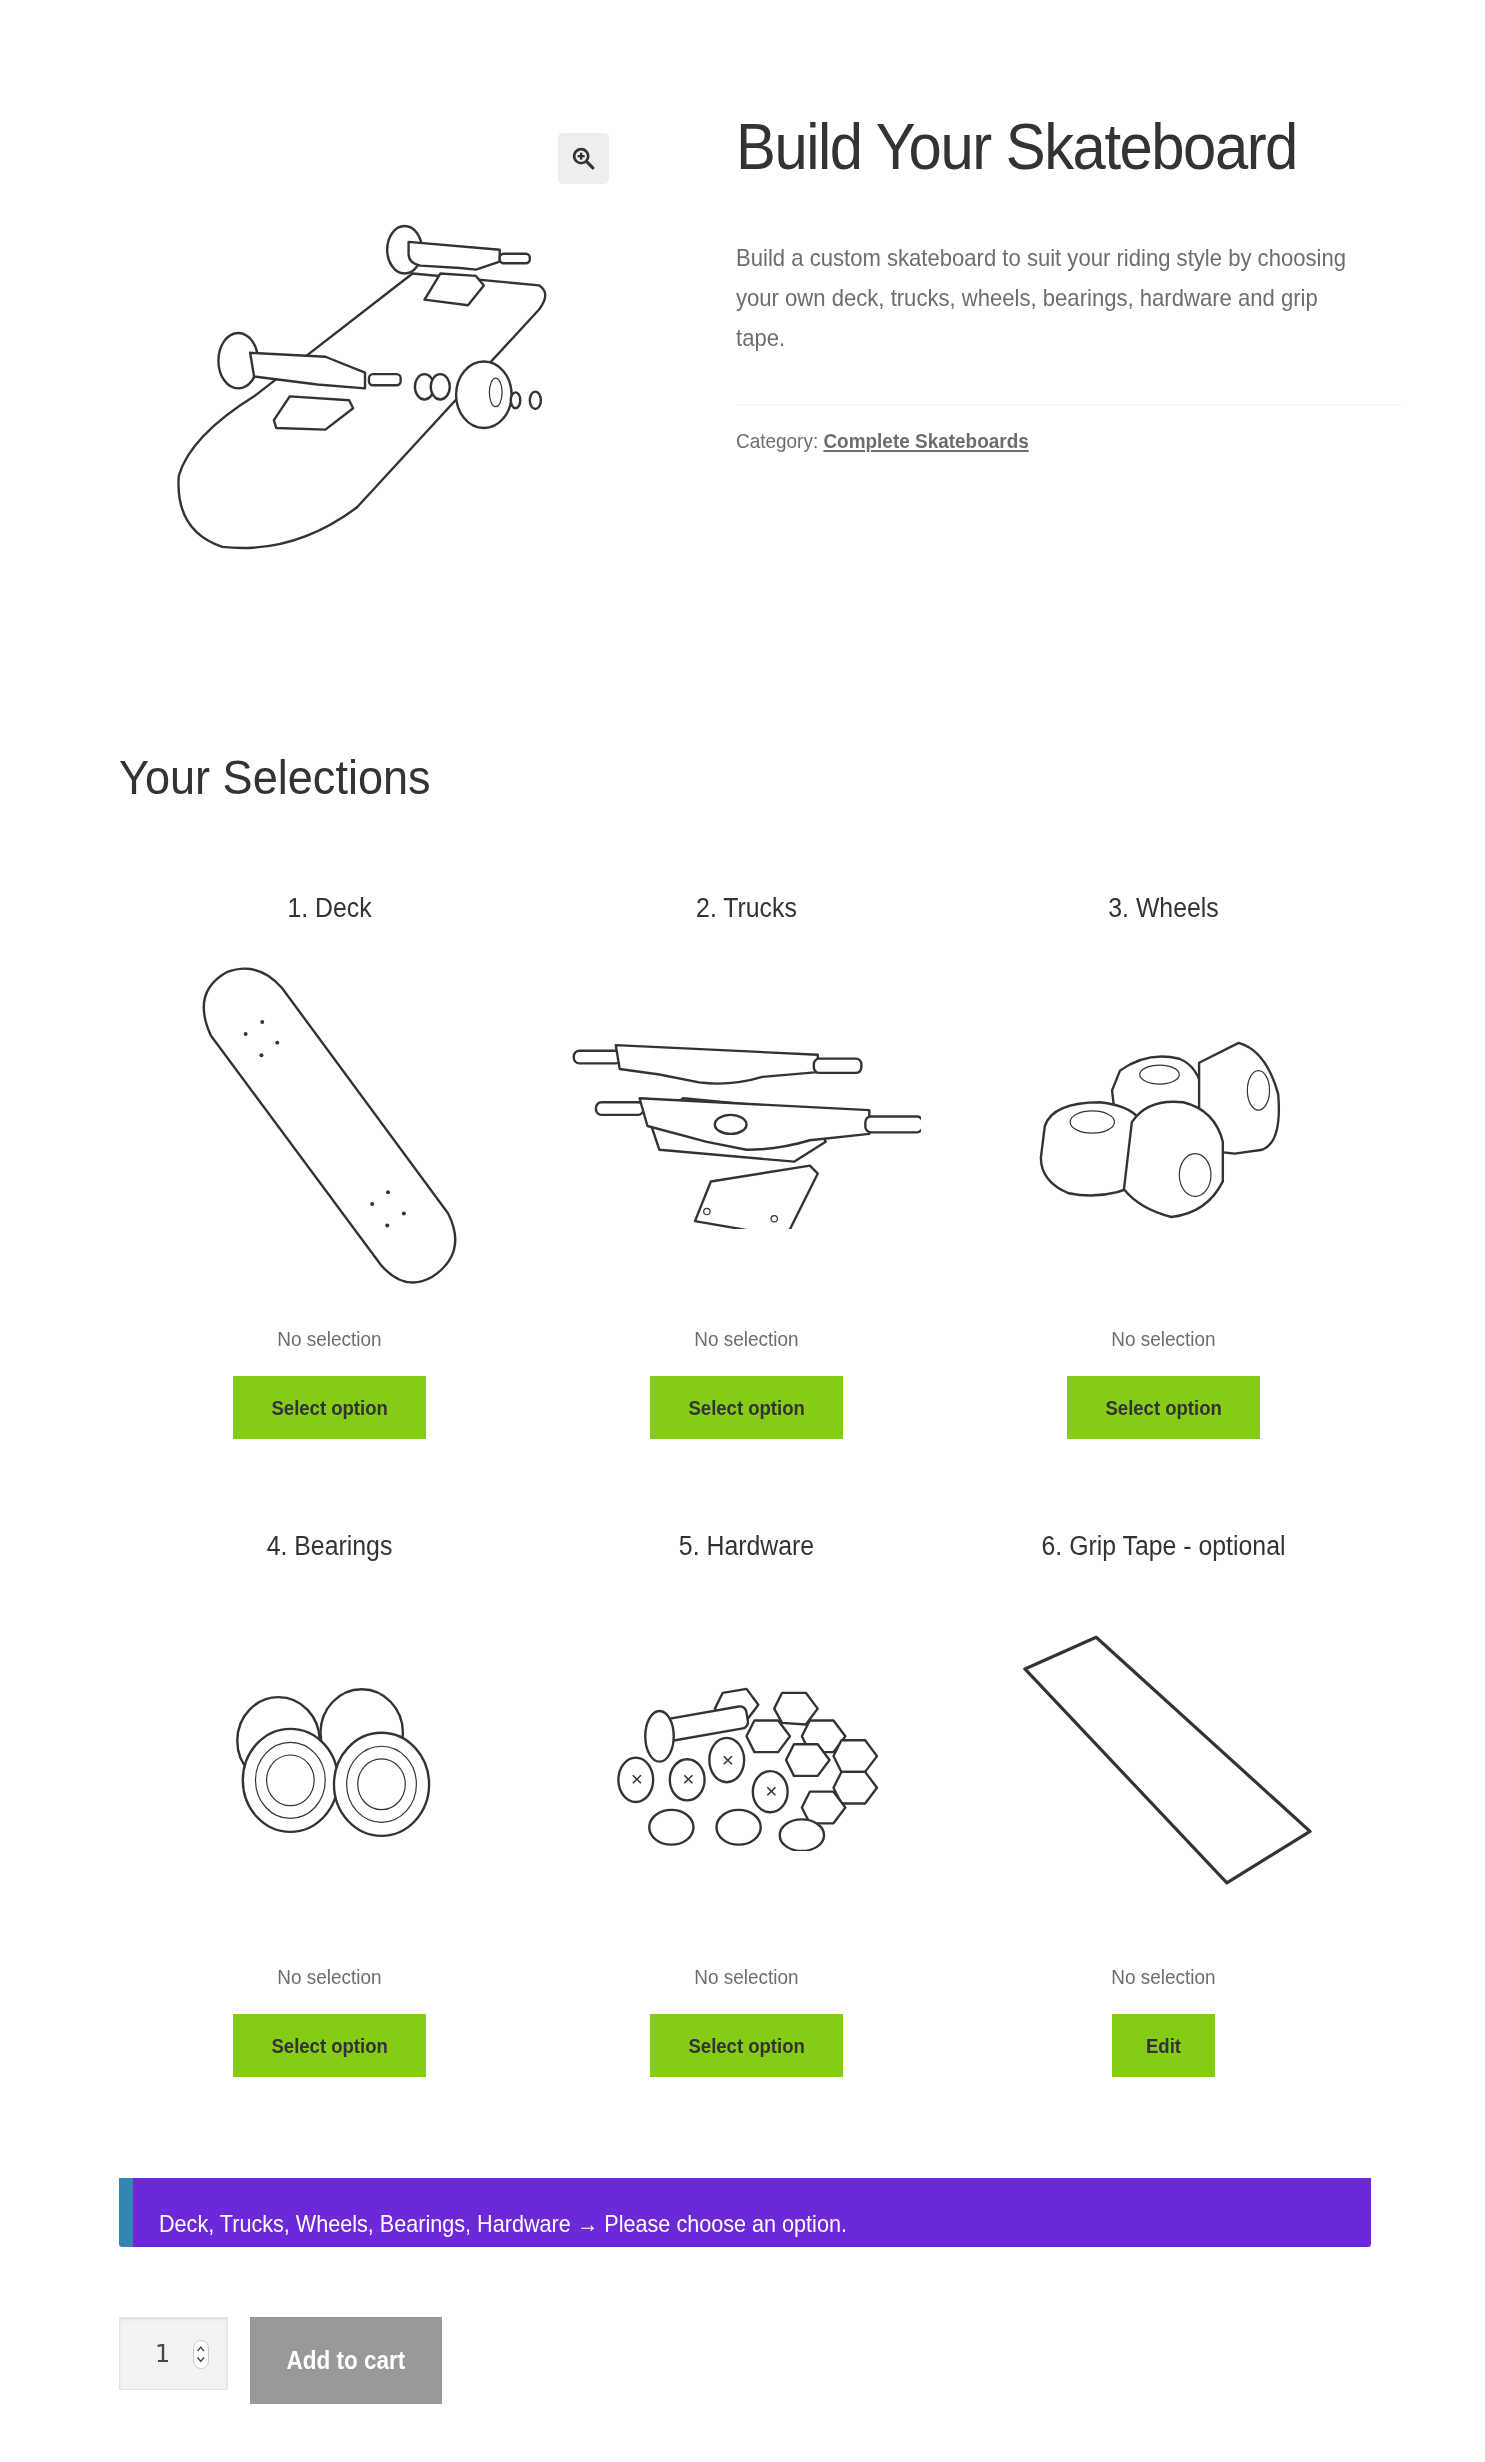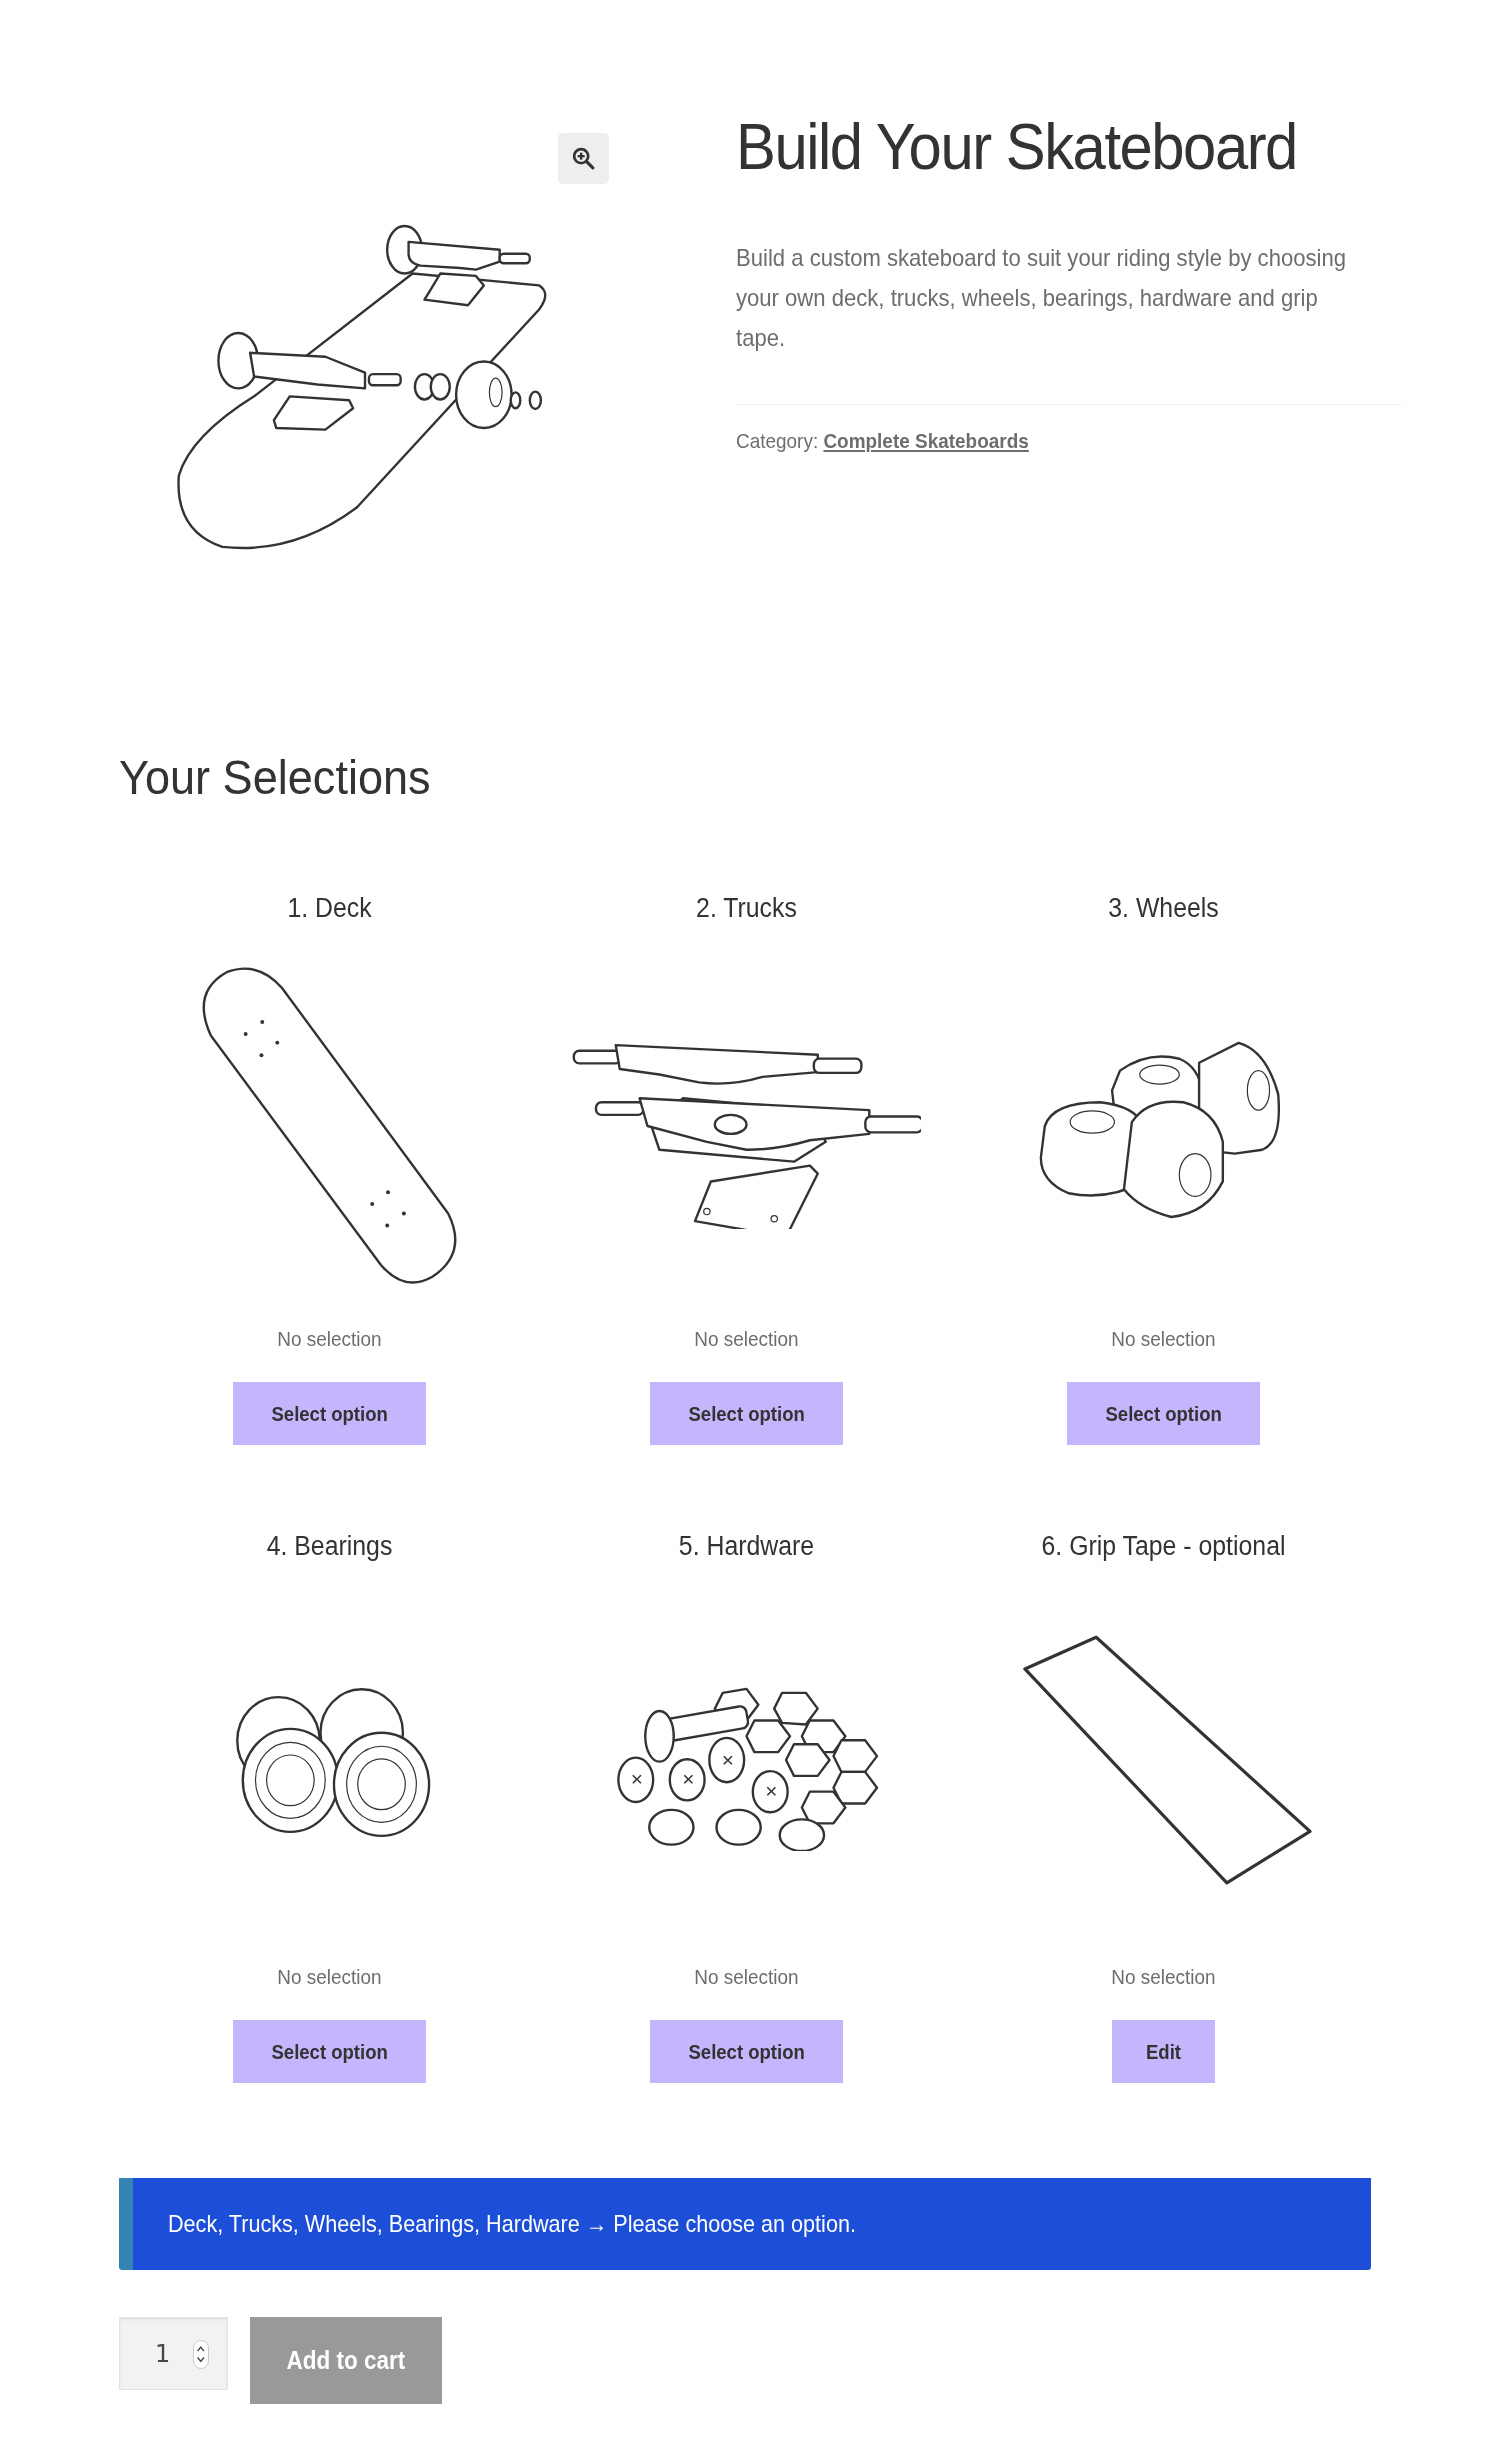--- a/index.html
+++ b/index.html
@@ -44,31 +44,31 @@
   .grid { position: absolute; left: 2px; top: 888px; width: 1252px; }
   .row { position: relative; height: 638px; }
   .cell { position: absolute; top: 0; width: 417px; text-align: center; }
   .cell:nth-child(1) { left: 0; }
   .cell:nth-child(2) { left: 417px; }
   .cell:nth-child(3) { left: 834px; }
   .cell-title { font-size: 27px; font-weight: 300; color: #333333; height: 40px; line-height: 40px; transform: scaleX(0.92); }
   .cell-img { height: 396px; display: flex; align-items: center; justify-content: center; }
   .cell-status { margin-top: 3.2px; font-size: 20.6px; color: #6d6d6d; height: 32px; transform: scaleX(0.92); }
   .btn-gray {
-    display: inline-block; margin-top: 23px; background: #c4b5fd; color: #333333; font-weight: 700;
+    display: inline-block; margin-top: 17px; background: #84cc16; color: #333333; font-weight: 700;
     font-size: 20.6px; height: 63px; line-height: 63px; padding: 0 32px; border: none; cursor: pointer;
     font-family: "Liberation Sans", "DejaVu Sans", sans-serif;
   }
   .btn-gray span { display: inline-block; transform: scaleX(0.9); }
 
   
   .notice {
-    position: absolute; left: 0; top: 2178px; width: 1252px; height: 92px; background: #1d4ed8;
+    position: absolute; left: 0; top: 2178px; width: 1252px; height: 69px; background: #6d28d9;
     border-left: 14.3px solid #3485b4; border-radius: 0 0 3.2px 3.2px;
-    color: #ffffff; font-size: 24px; line-height: 92px; padding-left: 35px;
+    color: #ffffff; font-size: 24px; line-height: 92px; padding-left: 26px;
   }
   .notice span { display: inline-block; transform: scaleX(0.9); transform-origin: left; }
 
   
   .cart { position: absolute; left: 0; top: 2317px; height: 73px; display: flex; gap: 22px; }
   .qty {
     width: 109px; height: 73px; background: #f2f2f2; border: 0.8px solid #e4e4e4;
     box-shadow: inset 0 1.6px 2.4px rgba(0,0,0,0.08);
     display: flex; align-items: center; justify-content: flex-start; position: relative;
   }

